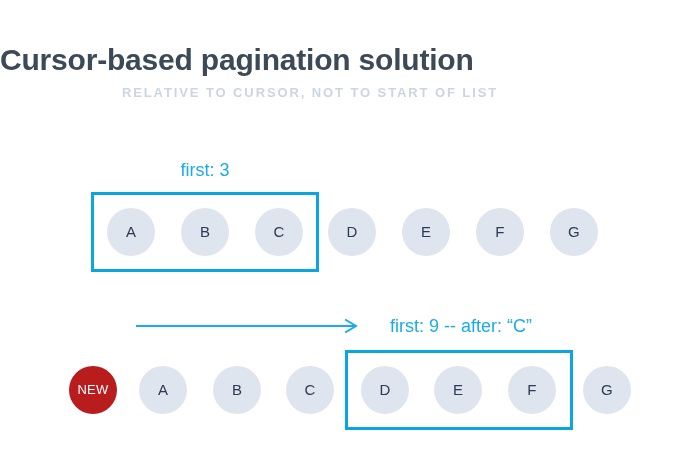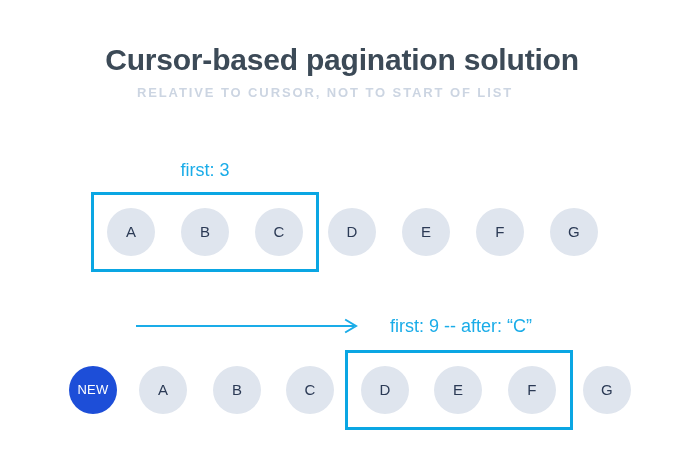--- a/index.html
+++ b/index.html
@@ -20,59 +20,57 @@
     position: absolute;
     inset: 0;
   }
 
   
   .page-title {
     position: absolute;
     left: 0;
     top: 40px;
     width: 684px;
-    text-align: center;
     font-size: 30px;
     font-weight: bold;
     letter-spacing: -0.2px;
     color: #3c4a57;
     line-height: 40px;
     white-space: nowrap;
   }
   .page-subtitle {
     position: absolute;
     left: 0;
     top: 84px;
     width: 620px;
     text-align: center;
     font-size: 13px;
     font-weight: bold;
     letter-spacing: 1.9px;
     color: #ccd5e2;
     line-height: 18px;
     text-transform: uppercase;
     white-space: nowrap;
-    margin-left: 15px;
   }
 
   
   .node {
     position: absolute;
     width: 48px;
     height: 48px;
     border-radius: 50%;
     background: #dfe5ee;
     color: #2b3a55;
     font-size: 15px;
     line-height: 48px;
     text-align: center;
     letter-spacing: 0.2px;
   }
   .node.is-new {
-    background: #1d4ed8;
+    background: #b91c1c;
     color: #ffffff;
     font-size: 13px;
     font-weight: normal;
     letter-spacing: 0.3px;
   }
 
   
   .selection-box {
     position: absolute;
     border: 3px solid #0aa6e3;

